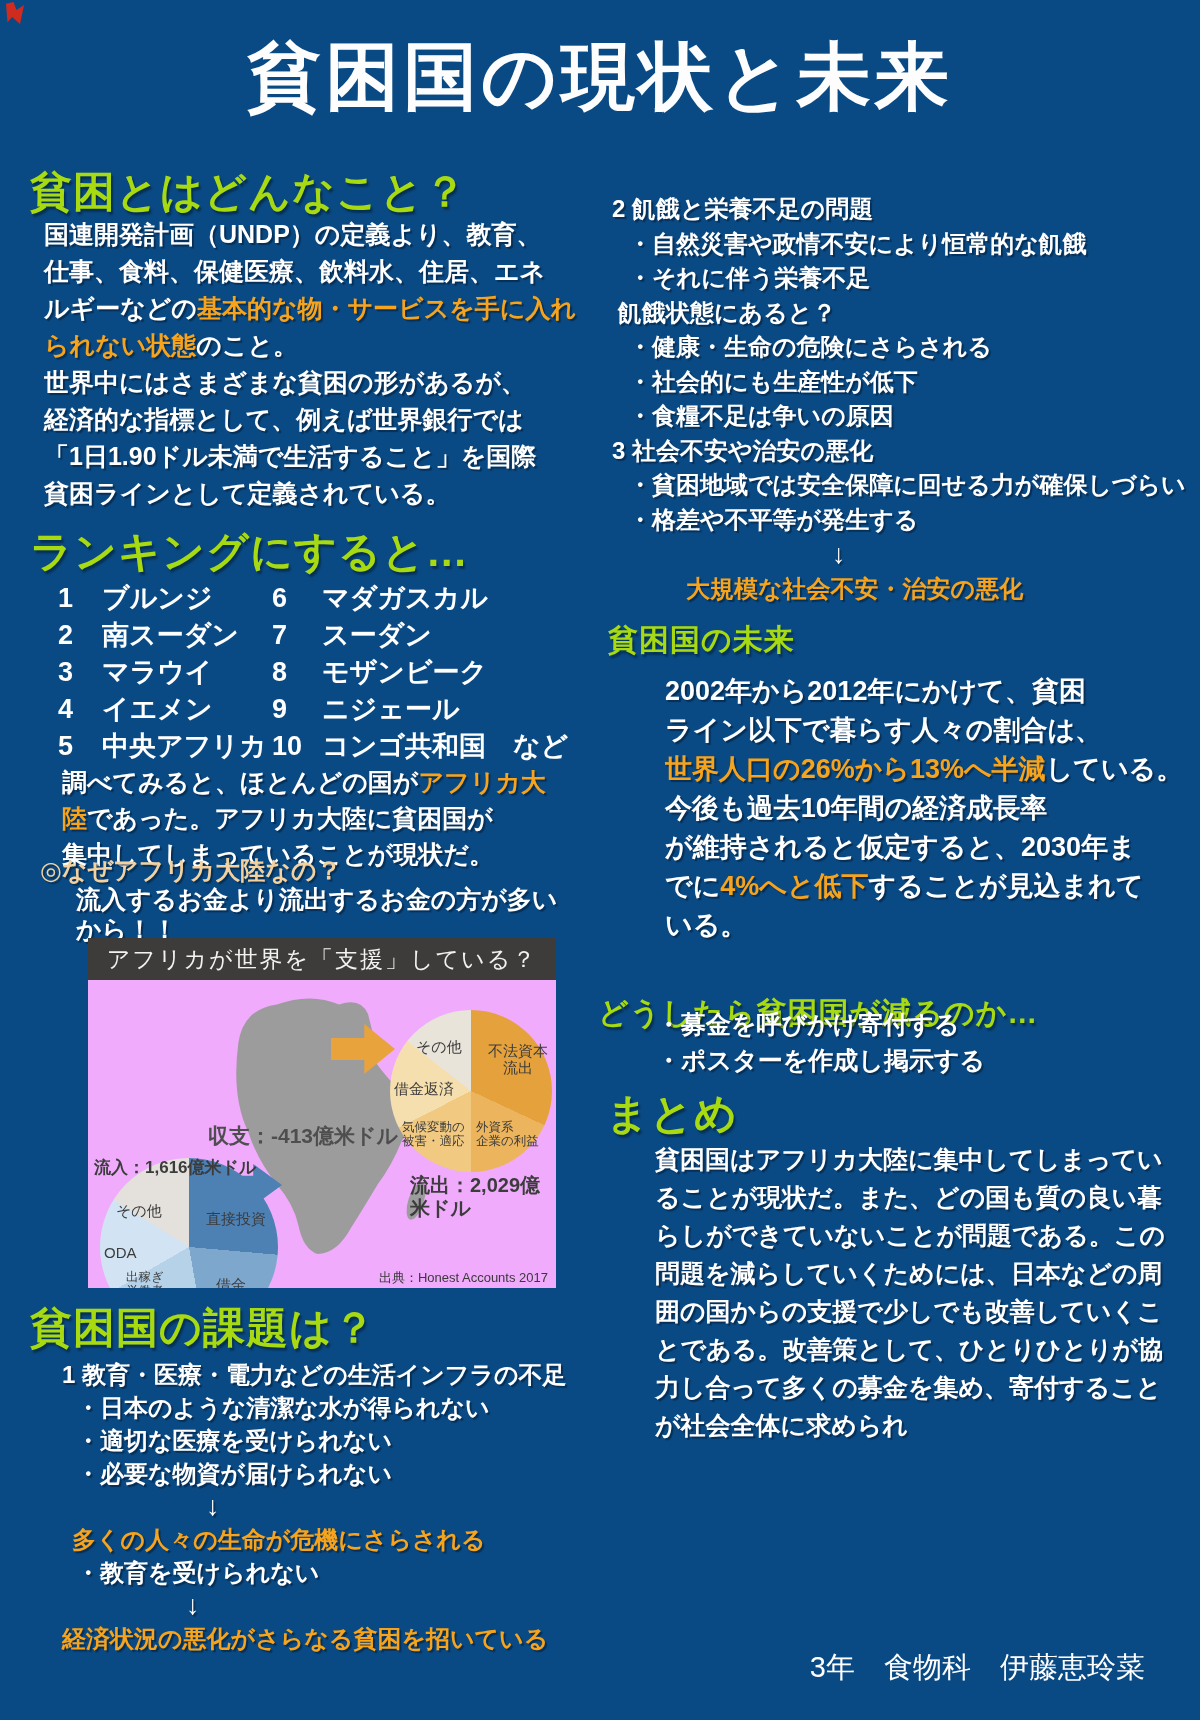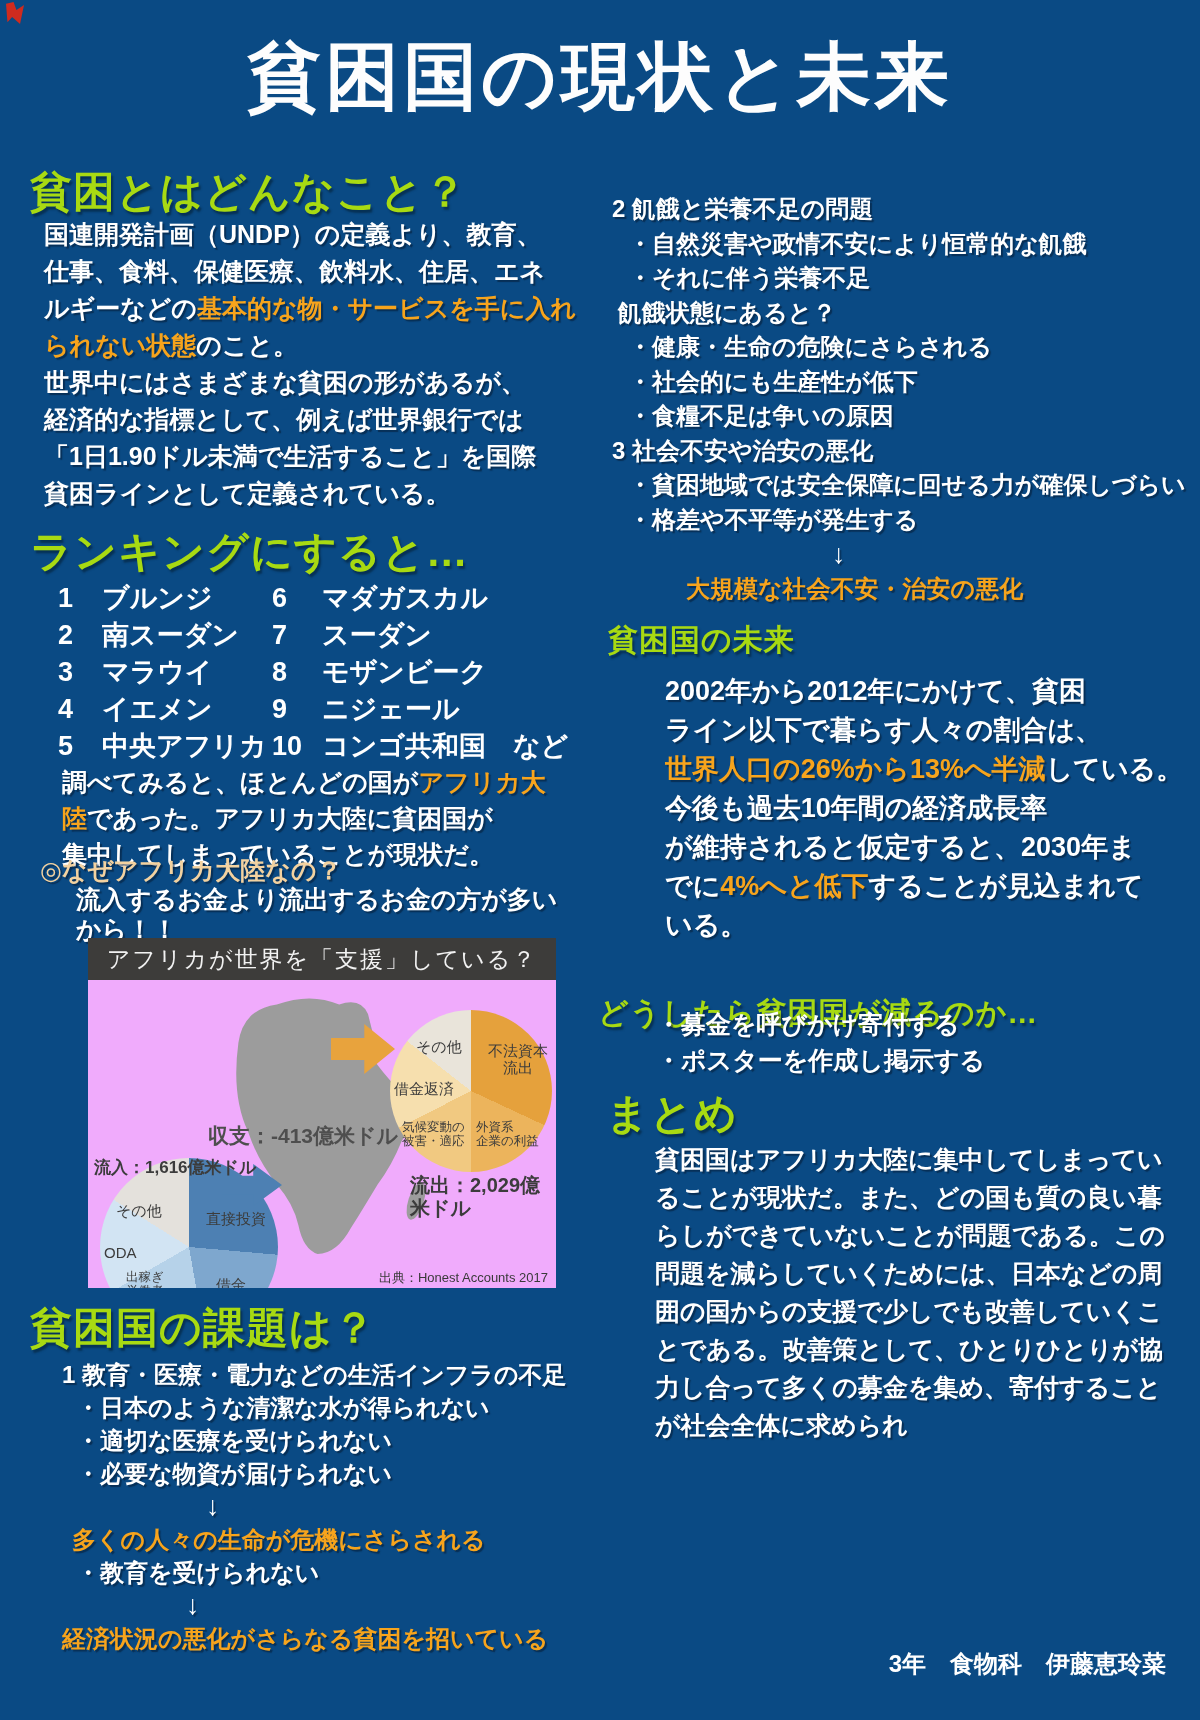--- a/index.html
+++ b/index.html
@@ -58,21 +58,21 @@
   .balance{font-size:21px;color:#4e4e4e;font-weight:700;z-index:4;}
   .inflow-l{font-size:17px;font-weight:700;}
   .outflow-l{font-size:20px;font-weight:700;}
   .src{font-size:13px;text-align:right;line-height:17px;color:#3a3a3a;}
   .block-arrow{position:absolute;z-index:3;
      clip-path:polygon(0 28%,52% 28%,52% 0,100% 50%,52% 100%,52% 72%,0 72%);}
   .arrow-orange{left:243px;top:44px;width:64px;height:50px;background:#e8a33d;}
   .arrow-blue{left:134px;top:184px;width:60px;height:42px;background:#4d80b3;}
   .corner-mark{left:6px;top:2px;width:18px;height:22px;background:#cf2b1f;
      clip-path:polygon(0 8%,42% 0,58% 36%,100% 14%,78% 100%,34% 68%,8% 92%);}
-  .credit{right:34px;top:1648px;color:#fff;font-weight:700;font-size:24px;white-space:nowrap;}
+  .credit{right:55px;top:1648px;color:#fff;font-weight:400;font-size:29px;white-space:nowrap;}
 </style>
 </head>
 <body>
 
 <div class="poster">
 
   <div class="abs corner-mark"></div>
 
   <h1 class="abs title" style="left:0;top:28px;">貧困国の現状と未来</h1>
 

